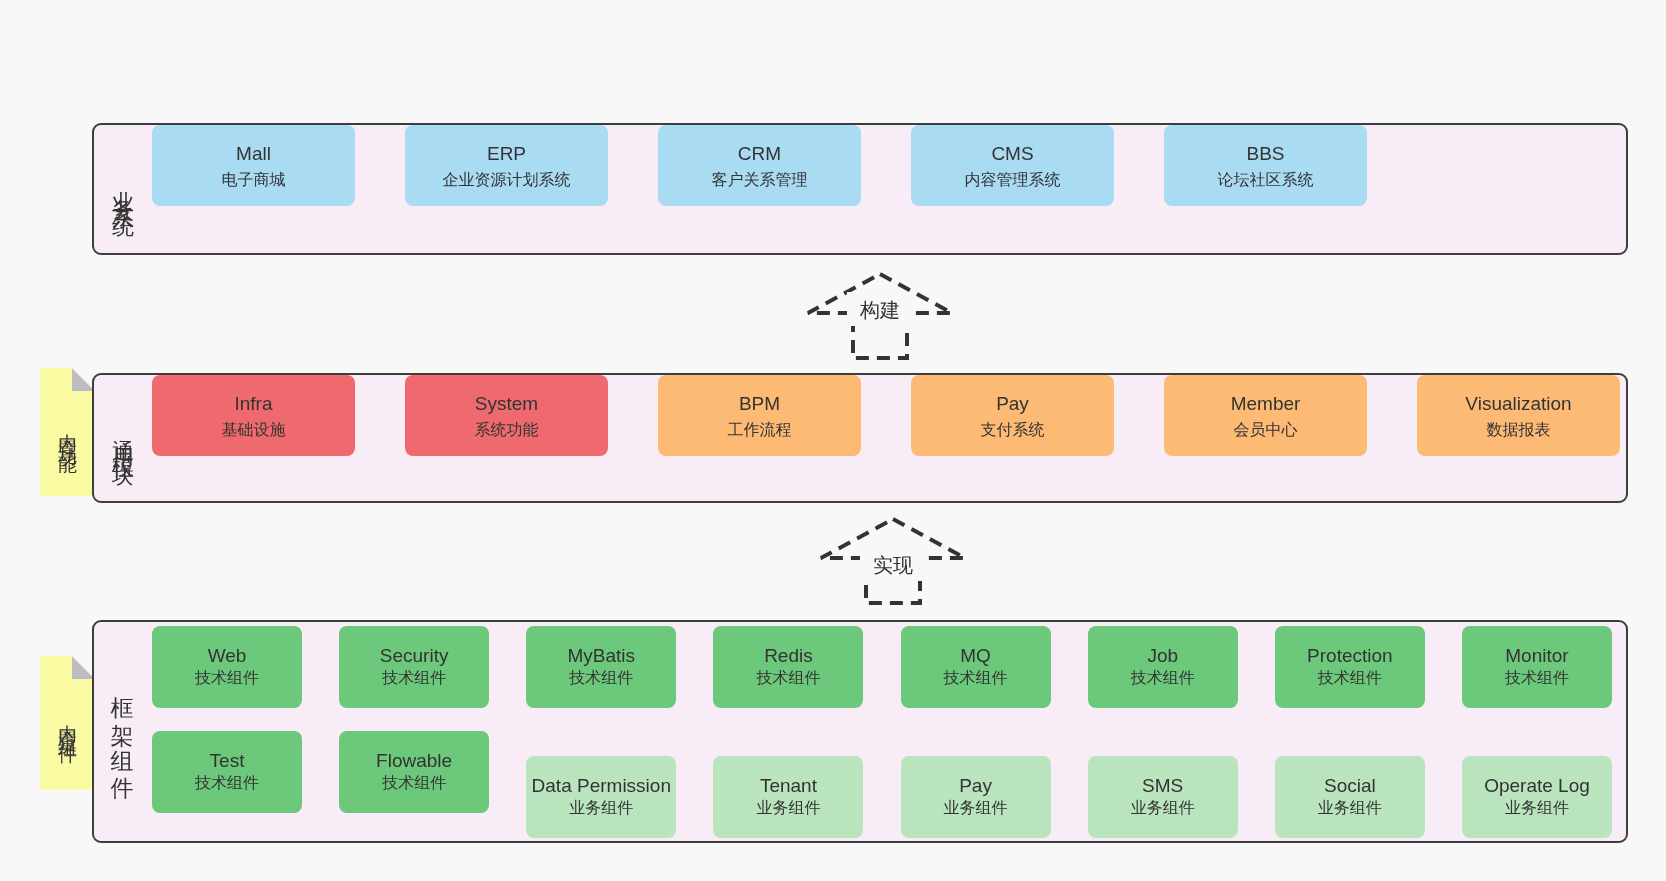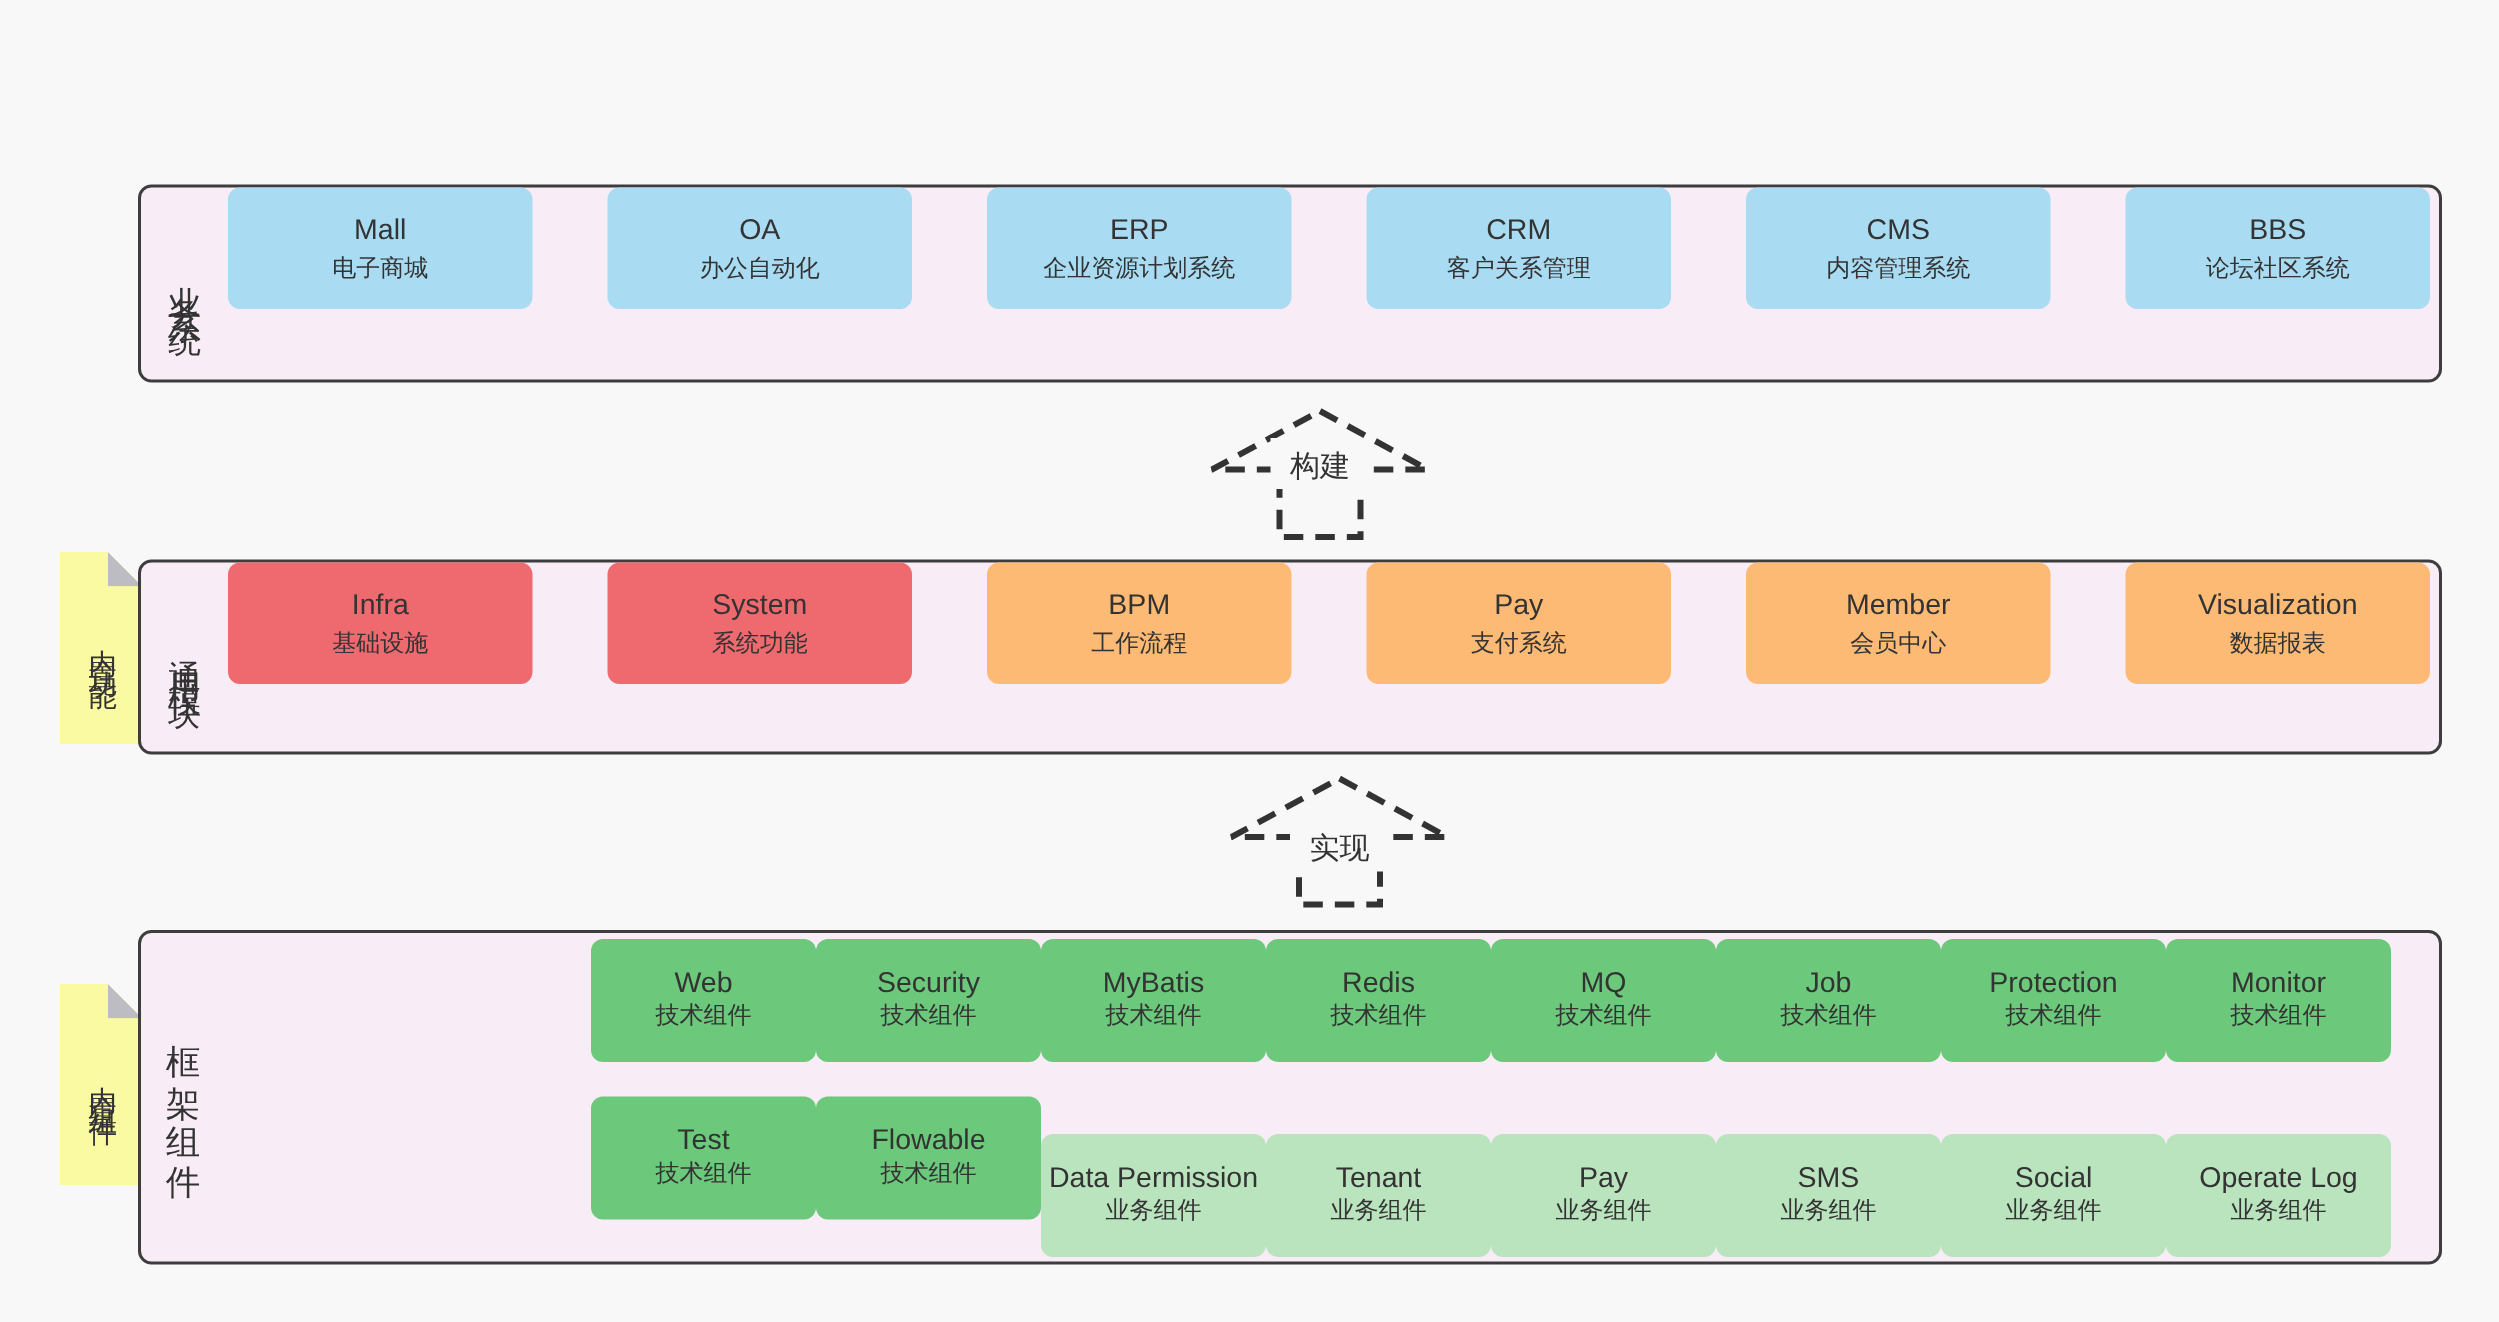--- a/index.html
+++ b/index.html
@@ -66,22 +66,21 @@
   .pink       { background: #fdba74; }
   .green      { background: #6cc87a; }
   .lightgreen { background: #b9e4bd; margin-top: 25px; }
 
   
   .grid {
     flex: 1;
     display: flex; flex-direction: column;
     justify-content: center;
     gap: 23px;
-    padding-right: 32px;
-    align-items: flex-end;
+    padding-right: 14px;
   }
   .grid-row { display: flex; justify-content: space-between; }
   .box-8 { width: 150px; height: 82px; line-height: 1.3; }
   .box-8 .box-name { line-height: 1.3; }
 
   
   .note {
     position: absolute;
     left: 40px; width: 55px;
     background: #fafaa2;
@@ -132,24 +131,20 @@
   <div class="layer" id="layer-business">
     <div class="vlabel-col">
       <div class="vlabel">业务系统</div>
     </div>
     <div class="boxrow">
       <div class="box box-6 blue">
         <div class="box-name">Mall</div>
         <div class="box-sub">电子商城</div>
       </div>
       <div class="box box-6 blue">
-        <div class="box-name">OA</div>
-        <div class="box-sub">办公自动化</div>
-      </div>
-      <div class="box box-6 blue">
         <div class="box-name">ERP</div>
         <div class="box-sub">企业资源计划系统</div>
       </div>
       <div class="box box-6 blue">
         <div class="box-name">CRM</div>
         <div class="box-sub">客户关系管理</div>
       </div>
       <div class="box box-6 blue">
         <div class="box-name">CMS</div>
         <div class="box-sub">内容管理系统</div>

